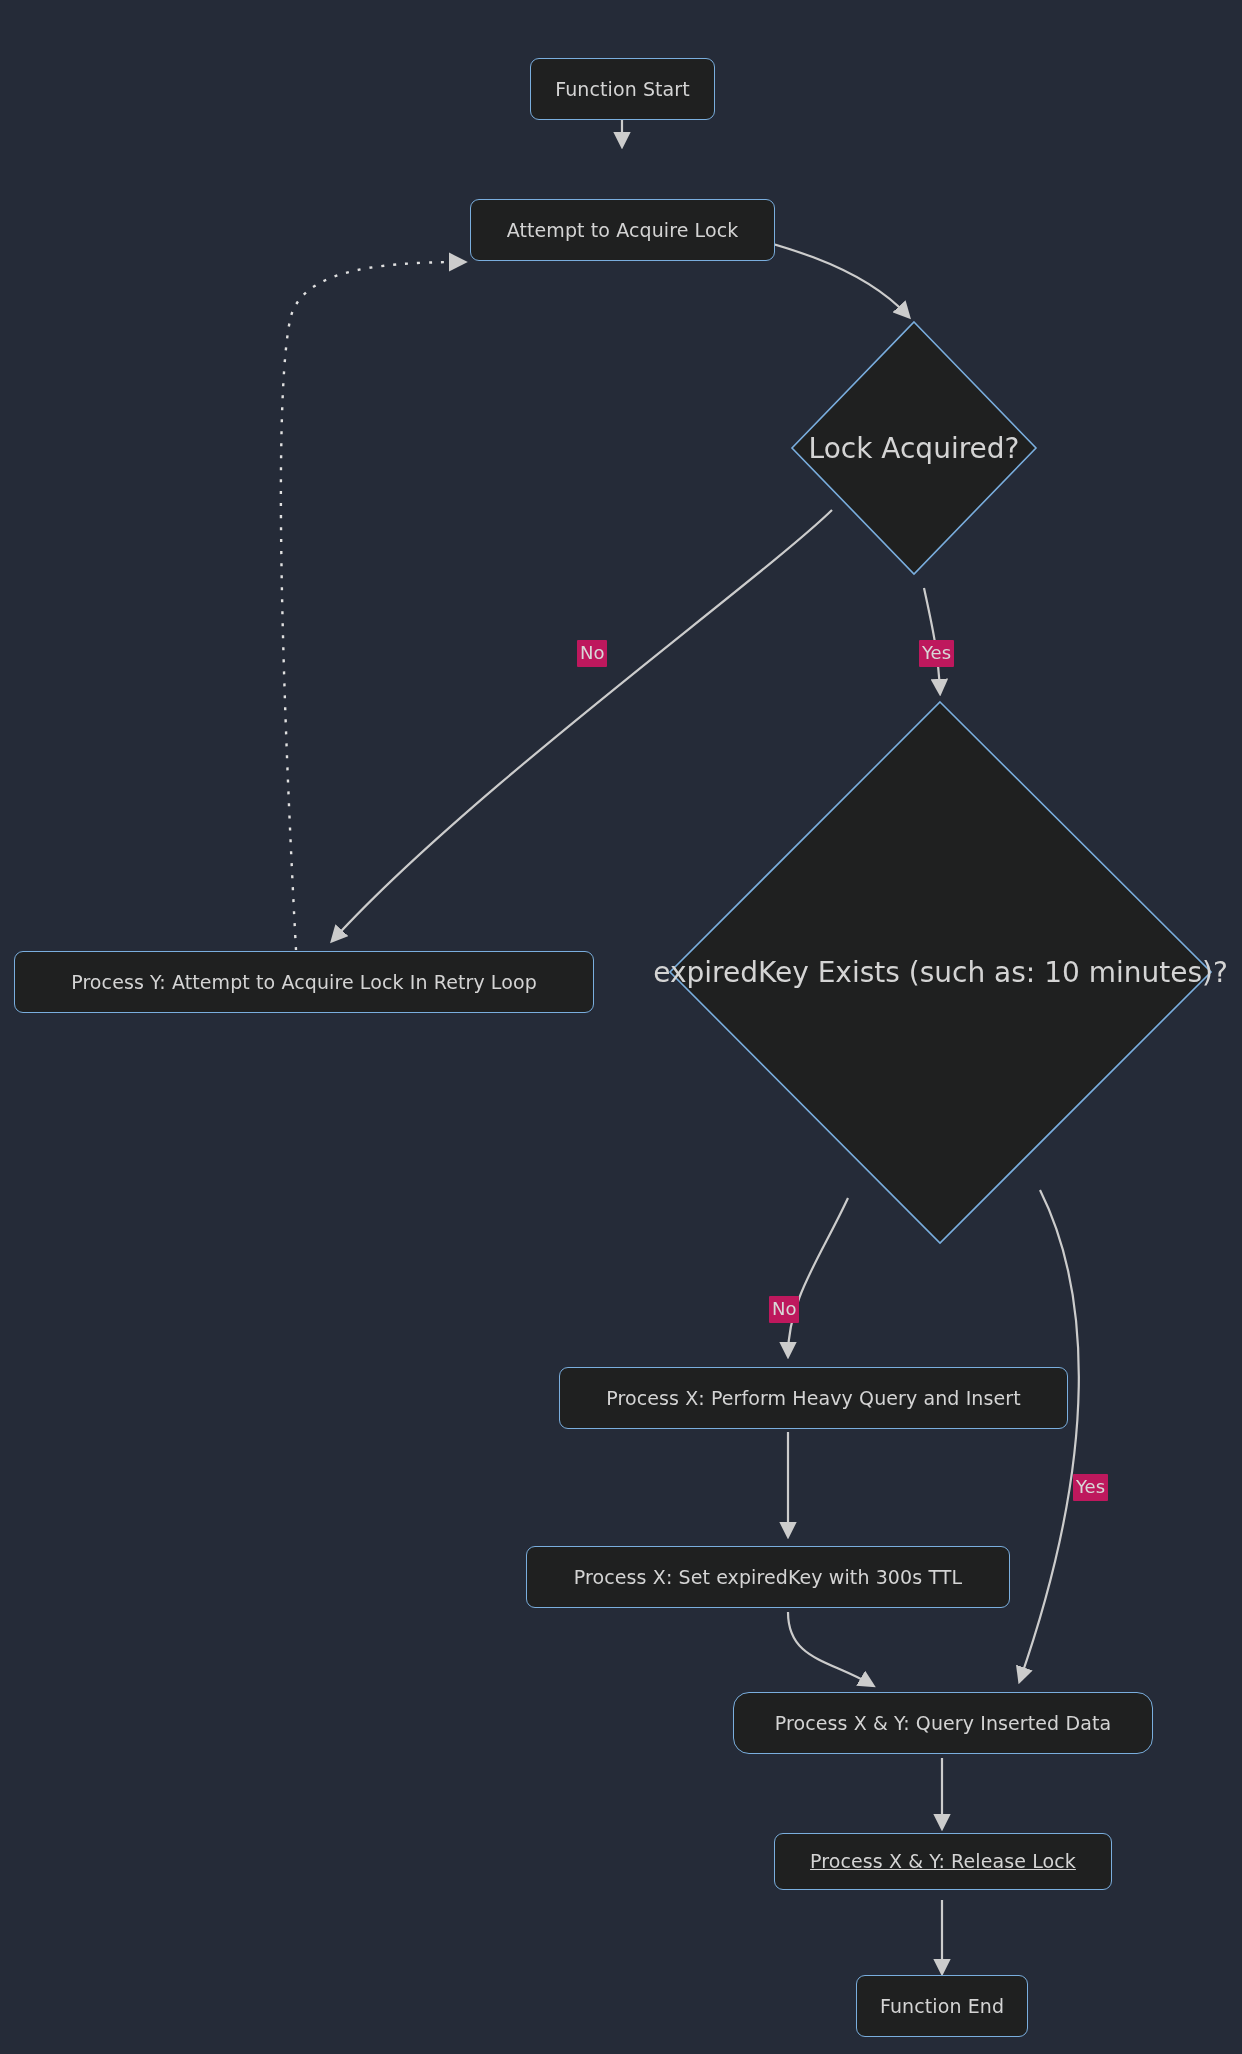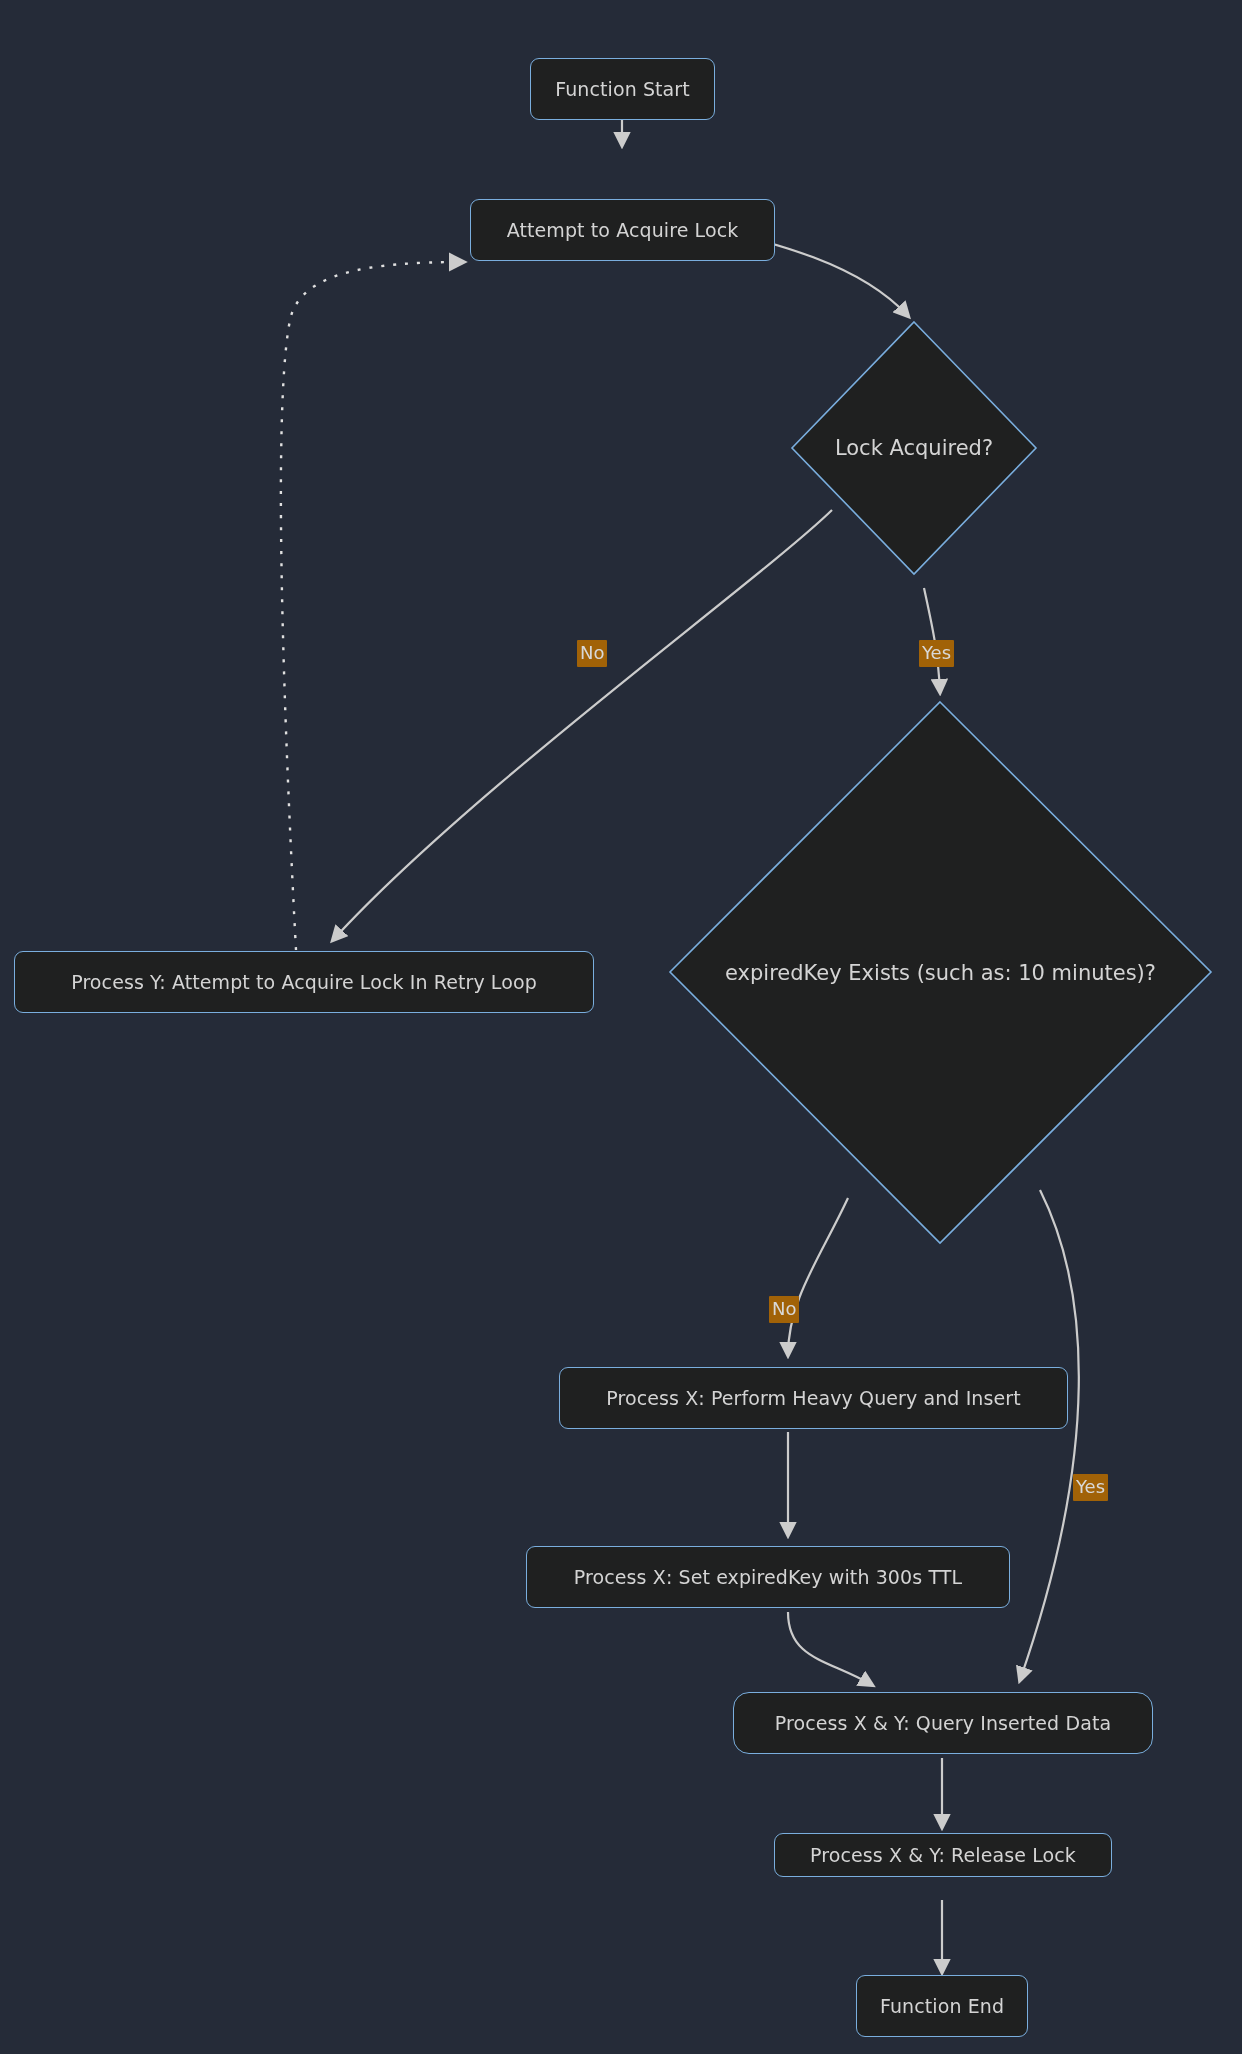--- a/index.html
+++ b/index.html
@@ -57,27 +57,27 @@
   .diamond-label {
     position: absolute;
     top: 0;
     left: 0;
     width: 100%;
     height: 100%;
     display: flex;
     align-items: center;
     justify-content: center;
     color: #d4d4d4;
-    font-size: 21px;
+    font-size: 28px;
     white-space: nowrap;
     pointer-events: none;
   }
   .edge-label {
     position: absolute;
-    background: #a16207;
+    background: #be185d;
     color: #d8d8d8;
     font-size: 18px;
     line-height: 1;
     padding: 4px 3px 5px 3px;
     border-radius: 1px;
     white-space: nowrap;
   }
 </style>
 </head>
 <body>
@@ -152,21 +152,21 @@
   </div>
 
   <div class="node rect" style="left:526px; top:1546px; width:484px; height:62px;">
     <span>Process X: Set expiredKey with 300s TTL</span>
   </div>
 
   <div class="node rect" style="left:733px; top:1692px; width:420px; height:62px;border-radius:16px;">
     <span>Process X &amp; Y: Query Inserted Data</span>
   </div>
 
-  <div class="node rect" style="left:774px; top:1833px; width:338px; height:44px;">
+  <div class="node rect" style="left:774px; top:1833px; width:338px; height:57px;text-decoration:underline;">
     <span>Process X &amp; Y: Release Lock</span>
   </div>
 
   <div class="node rect" style="left:856px; top:1975px; width:172px; height:62px;">
     <span>Function End</span>
   </div>
 
   <div class="edge-label" style="left:577px; top:640px;">
     <span>No</span>
   </div>

